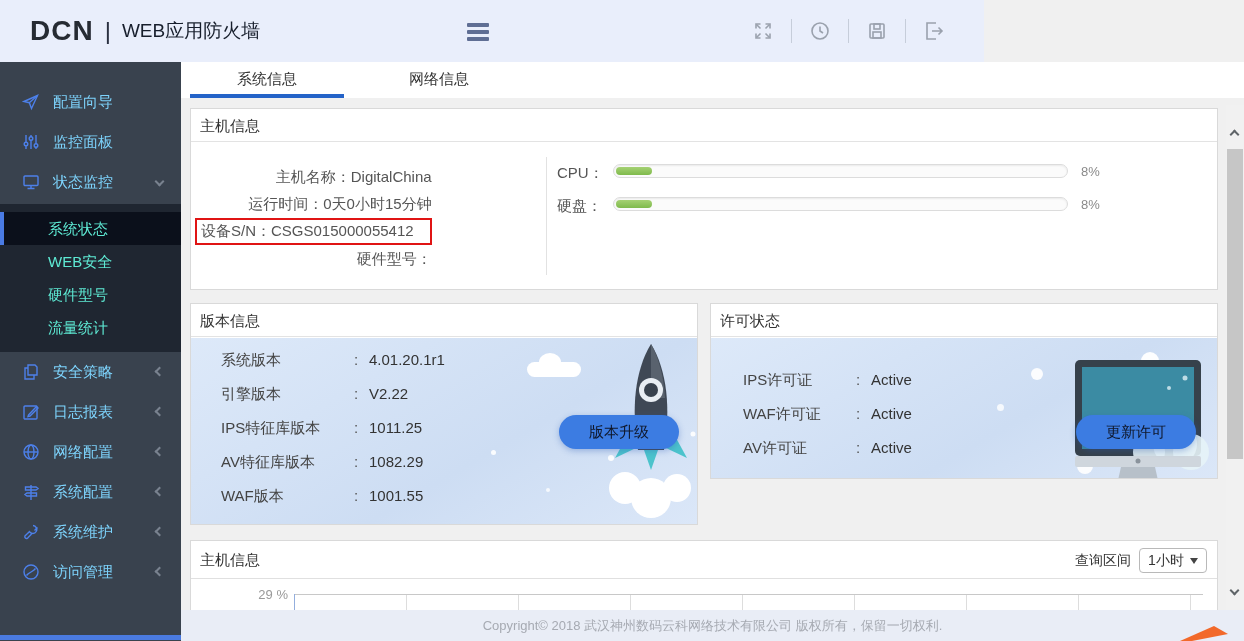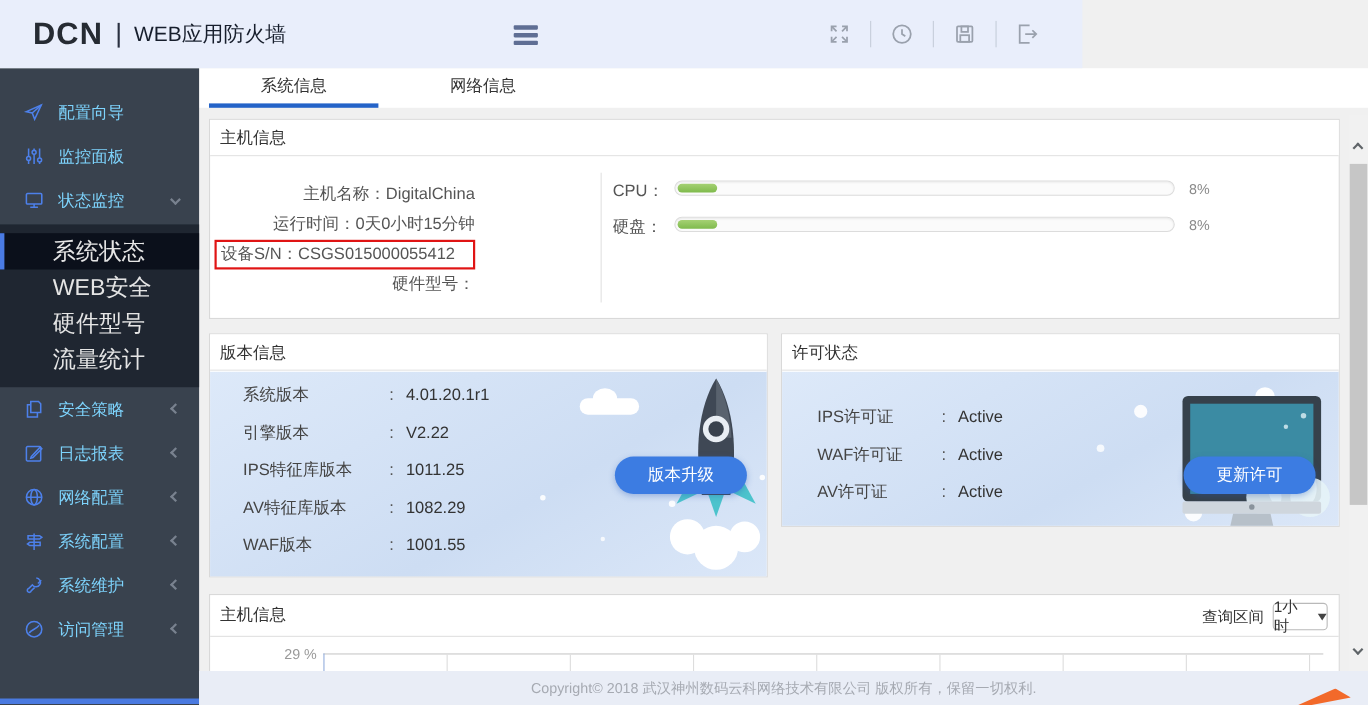--- a/index.html
+++ b/index.html
@@ -21,21 +21,21 @@
 
   
   .sidebar { position:absolute; top:62px; left:0; width:181px; height:579px; background:#39424e; z-index:7; padding-top:20px; }
   .side-item { display:flex; align-items:center; height:40px; padding-left:22px; color:#7dd3fc; font-size:15px; cursor:pointer; position:relative; }
   .side-icon { width:18px; height:18px; margin-right:13px; flex:0 0 18px; }
   .chev { width:7px; height:7px; border-left:2px solid #79828f; border-bottom:2px solid #79828f; display:inline-block; }
   .chev.left { transform:rotate(45deg); }
   .chev.down { transform:rotate(-45deg); }
   .side-chevron { position:absolute; right:18px; top:16px; }
   .submenu { background:#1f2631; padding:8px 0; margin-top:2px; }
-  .sub-item { height:33px; line-height:33px; padding-left:48px; color:#e5e5e5; font-size:21px; cursor:pointer; }
+  .sub-item { height:33px; line-height:33px; padding-left:48px; color:#5eead4; font-size:15px; cursor:pointer; }
   .sub-item.active { background:#0b101b; border-left:4px solid #4a7be4; padding-left:44px; }
   .side-bottom-bar { position:absolute; bottom:1px; left:0; width:181px; height:5px; background:#4a7ae0; }
 
   
   .tabbar { position:absolute; top:62px; left:181px; width:1063px; height:36px; background:#fff; display:flex; z-index:3; }
   .tab { width:154px; text-align:center; line-height:34px; font-size:15px; color:#333; cursor:pointer; position:relative; }
   .tab:first-child { margin-left:9px; }
   .tab + .tab { margin-left:18px; }
   .tab.active::after { content:""; position:absolute; left:0; right:0; bottom:0; height:4px; background:#2463c8; }
 
@@ -61,36 +61,36 @@
   .panel-body-blue { position:absolute; top:34px; left:0; right:0; bottom:0; background:linear-gradient(150deg,#dde9f9 0%,#cdddf3 60%,#dbe7f8 100%); overflow:hidden; }
   .kv-rows { position:absolute; font-size:15px; color:#444; }
   .vrows { left:30px; top:12px; }
   .lrows { left:32px; top:32px; }
   .kv-row { height:20px; line-height:20px; margin-bottom:14px; white-space:nowrap; }
   .kv-label { display:inline-block; }
   .vrows .kv-label { width:122px; }
   .lrows .kv-label { width:102px; }
   .kv-colon { display:inline-block; width:26px; text-align:center; color:#555; }
   .kv-value { color:#333; }
-  .blue-btn { position:absolute; width:120px; height:34px; border-radius:17px; background:#3c7ce2; color:#ffffff; font-size:15px; text-align:center; line-height:34px; cursor:pointer; box-shadow:0 2px 6px rgba(40,90,180,0.35); z-index:3; }
+  .blue-btn { position:absolute; width:120px; height:34px; border-radius:17px; background:#3c7ce2; color:#0f172a; font-size:15px; text-align:center; line-height:34px; cursor:pointer; box-shadow:0 2px 6px rgba(40,90,180,0.35); z-index:3; }
   #btn-upgrade { left:368px; top:77px; }
   #btn-license { left:365px; top:77px; }
   .cloud { position:absolute; left:336px; top:24px; width:54px; height:15px; background:#fff; border-radius:9px; }
   .cloud::before { content:""; position:absolute; left:12px; top:-9px; width:22px; height:18px; background:#fff; border-radius:50%; }
   .dot-white { position:absolute; border-radius:50%; background:#fff; }
   .illu { position:absolute; }
   #rocket-illu { right:-14px; top:0; }
   #monitor-illu { right:4px; top:14px; }
 
   #panel-chart { left:9px; top:442px; width:1028px; height:185px; }
   .chart-head { height:38px; border-bottom:1px solid #e0e0e0; position:relative; }
   .chart-title { line-height:38px; padding-left:9px; font-size:15px; color:#333; }
   .chart-controls { position:absolute; right:10px; top:7px; display:flex; align-items:center; }
   .range-label { font-size:14px; color:#333; }
-  .range-select { margin-left:8px; width:50px; height:25px; border:1px solid #b9b9b9; border-radius:4px; display:flex; align-items:center; justify-content:center; font-size:14px; color:#333; cursor:pointer; background:#fff; }
+  .range-select { margin-left:8px; width:68px; height:25px; border:1px solid #b9b9b9; border-radius:4px; display:flex; align-items:center; justify-content:center; font-size:14px; color:#333; cursor:pointer; background:#fff; }
   .caret-down { width:0; height:0; border-left:4px solid transparent; border-right:4px solid transparent; border-top:6px solid #444; margin-left:6px; }
   .chart-area { position:absolute; top:38px; left:0; right:0; bottom:0; }
   .y-top-label { position:absolute; left:55px; top:8px; width:42px; text-align:right; font-size:13px; color:#999; }
   .grid-top { position:absolute; left:103px; right:14px; top:15px; border-top:1px solid #c8c8c8; }
   .axis-v { position:absolute; left:103px; top:15px; bottom:0; width:1px; background:#93aedd; }
   .gridline { position:absolute; top:16px; bottom:0; width:1px; background:#ddd; }
 
   
   .footer { position:absolute; left:181px; right:0; bottom:0; height:31px; background:#e9edf6; z-index:9; text-align:center; line-height:31px; font-size:13px; color:#a6aab2; }
   .footer-art { position:absolute; right:16px; bottom:0; }

